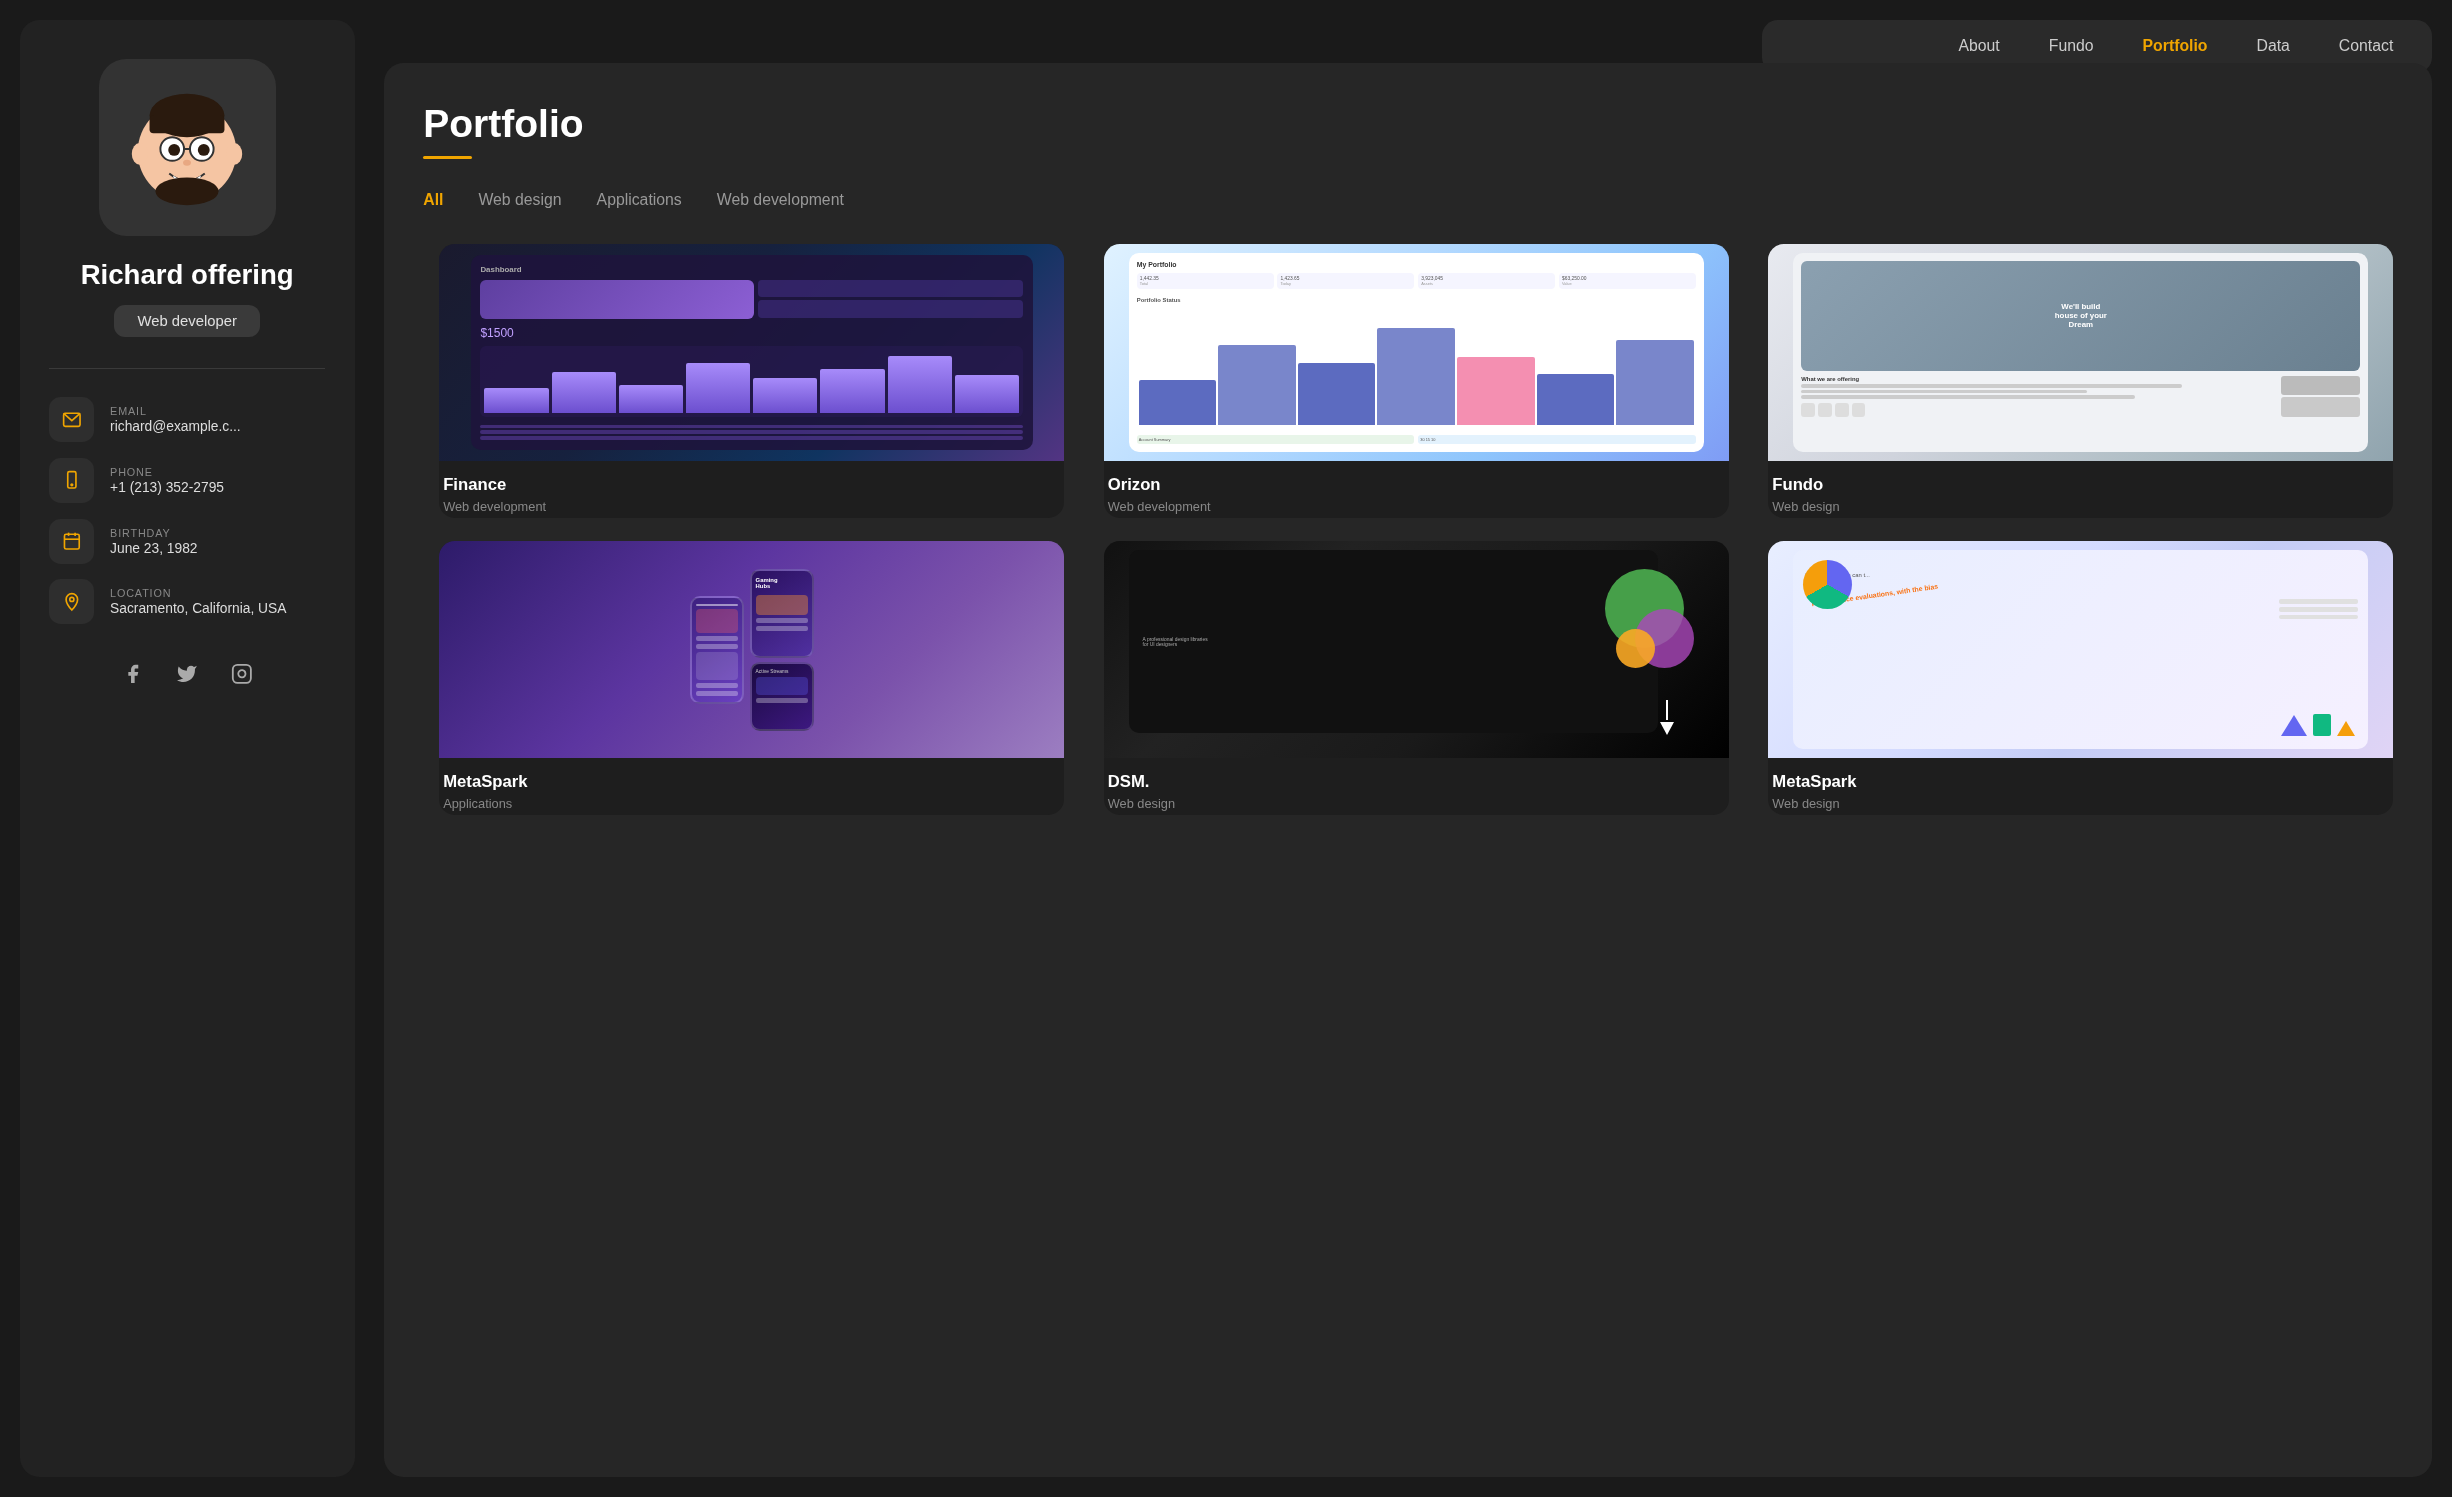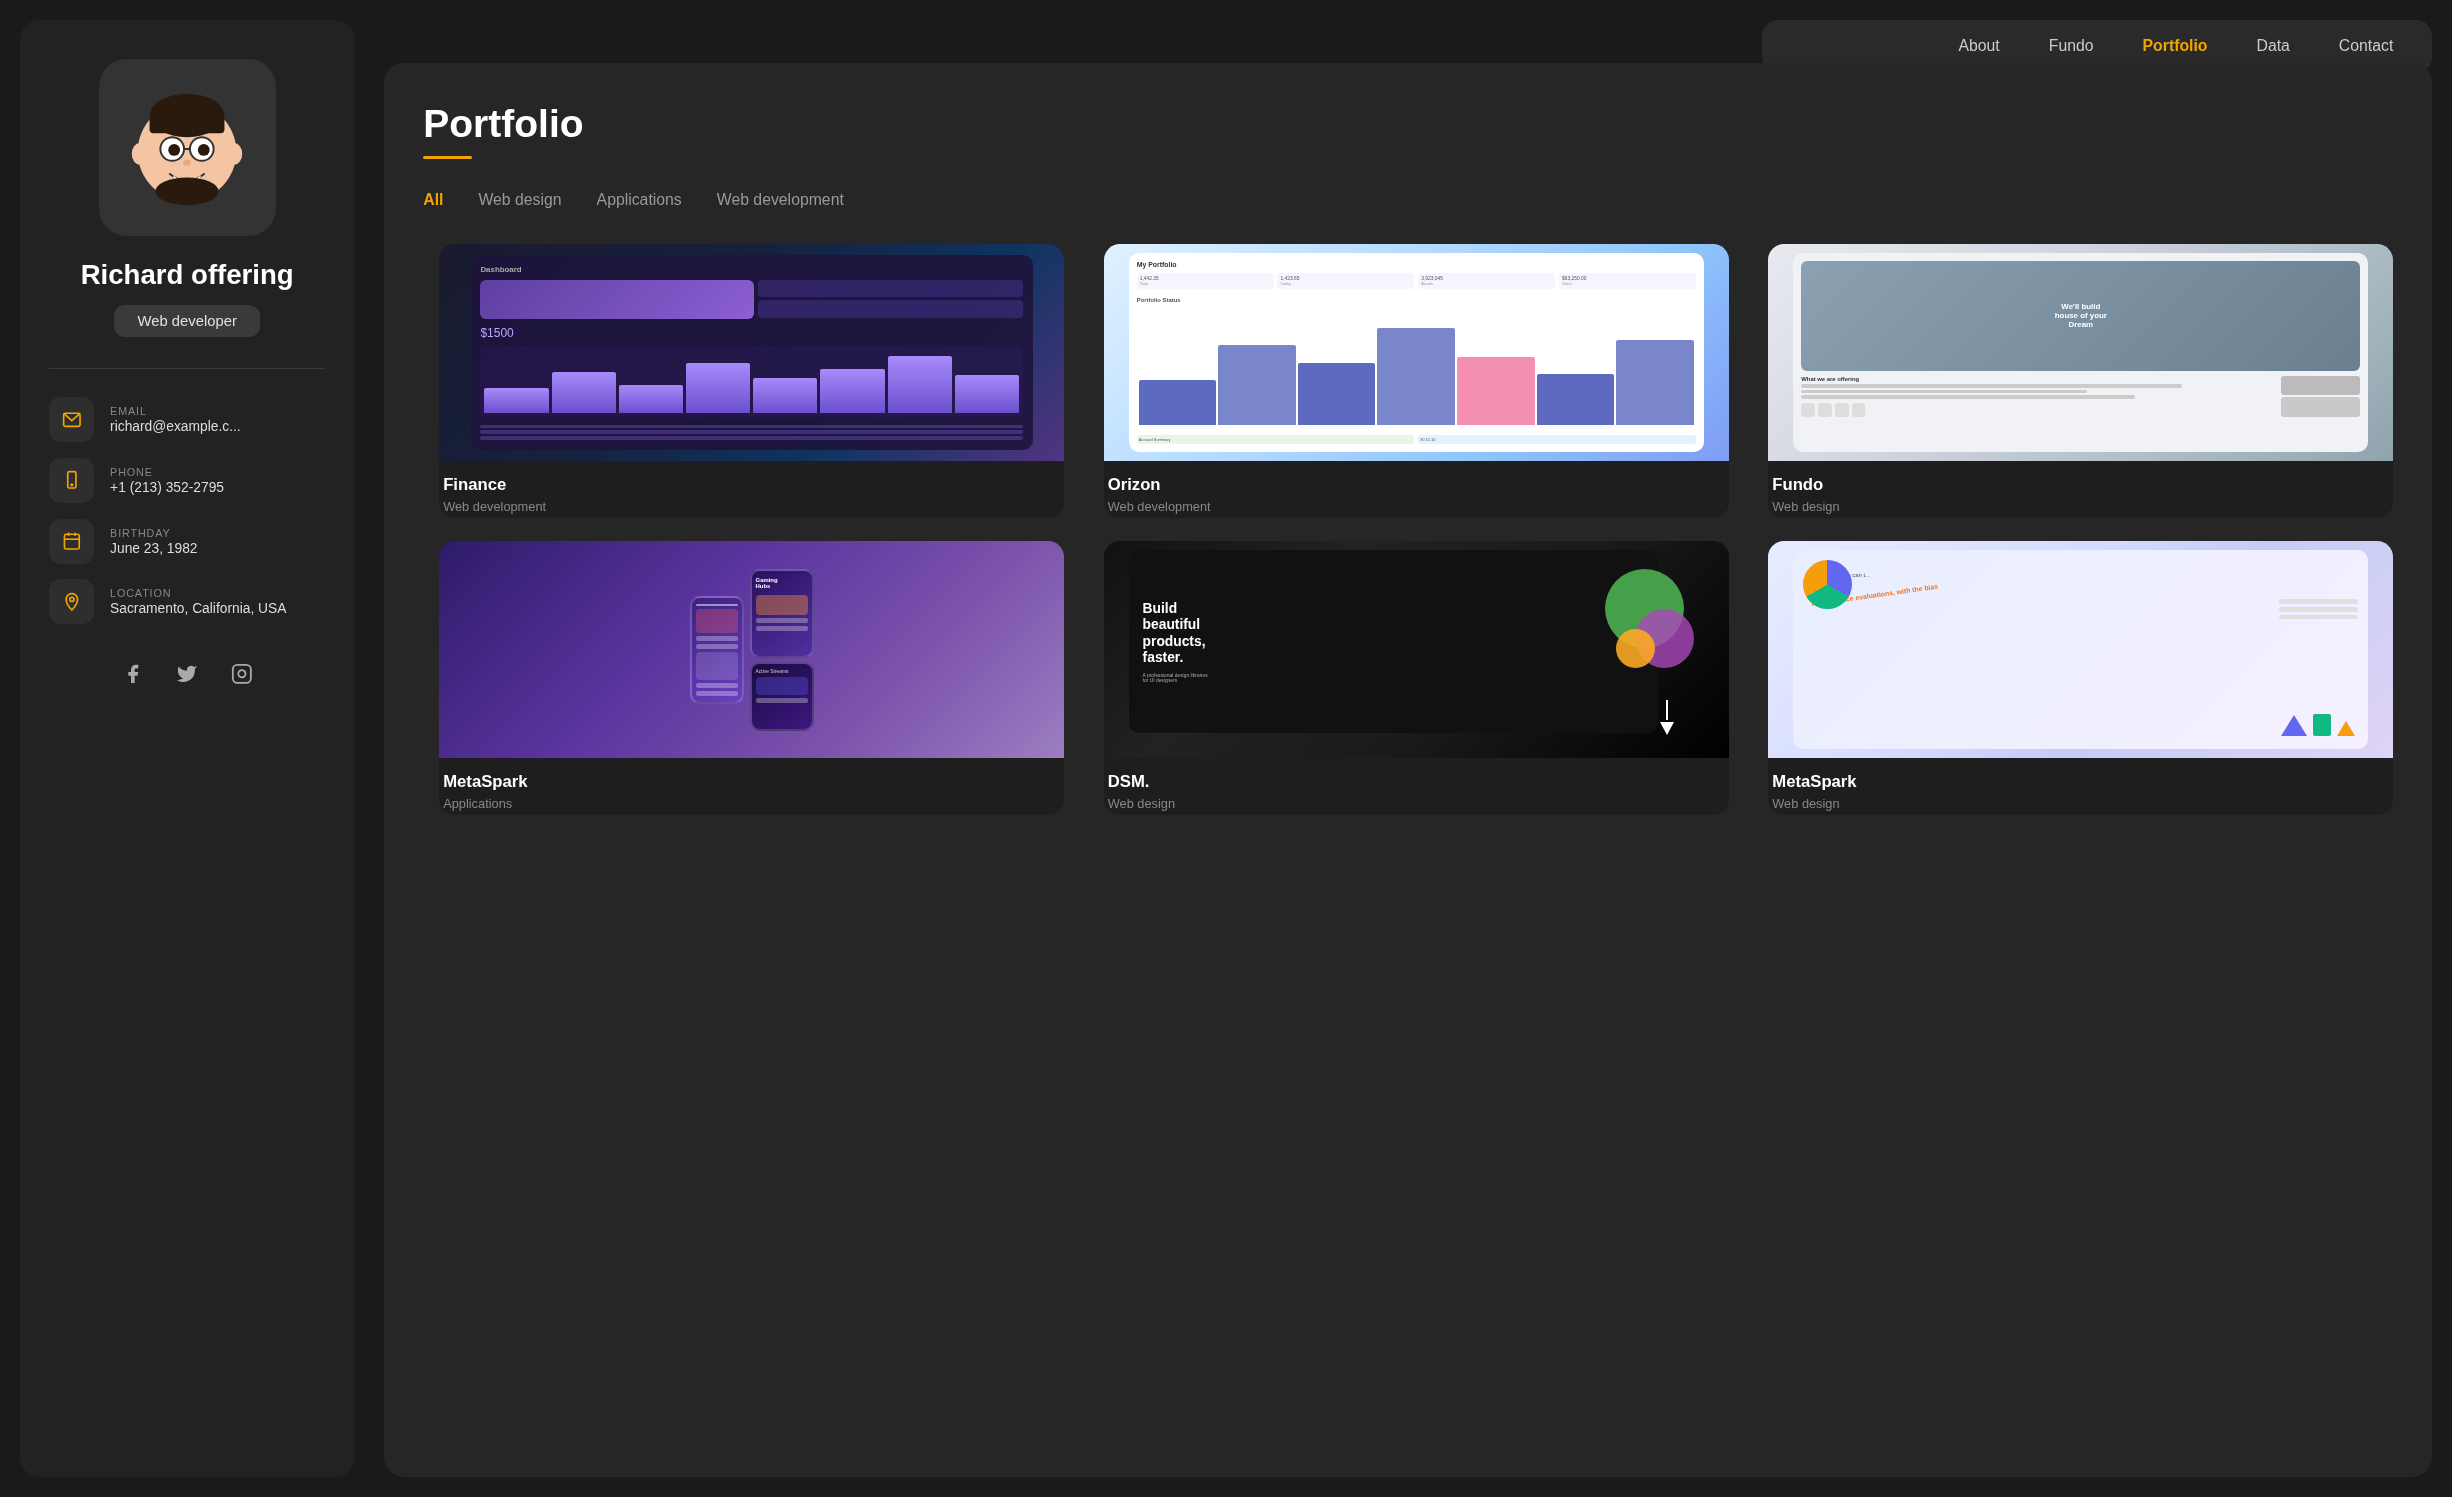--- a/index.html
+++ b/index.html
@@ -780,21 +780,20 @@
         <div class="card-info">
           <div class="card-title">MetaSpark</div>
           <div class="card-category">Applications</div>
         </div>
       </div>
 
       <div class="portfolio-card">
         <div class="card-image img-dsm" style="display:flex; align-items:center; justify-content:center; position:relative; overflow:hidden;">
           <div class="dsm-relative">
             <div class="dsm-mock">
-              <div class="dsm-title">Build<br>beautiful<br>products,<br>faster.</div>
               <div class="dsm-sub">A professional design libraries<br>for UI designers</div>
             </div>
             <div class="dsm-circle1"></div>
             <div class="dsm-circle2"></div>
             <div class="dsm-circle3"></div>
             <div style="position:absolute; right:29.6px; bottom:14.8px; display:flex; flex-direction:column; align-items:center; gap:2px;">
               <div style="width:2px; height:19.7px; background:white;"></div>
               <div style="width:0; height:0; border-left:7.9px solid transparent; border-right:7.9px solid transparent; border-top:13.8px solid white;"></div>
             </div>
           </div>

